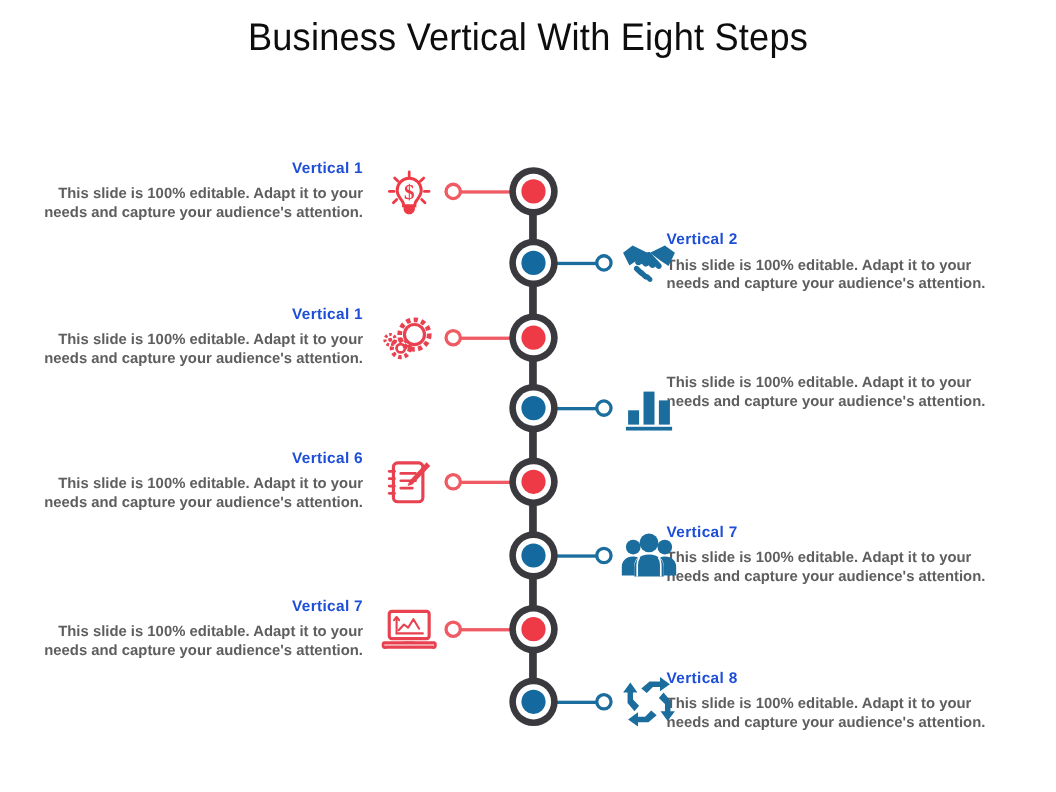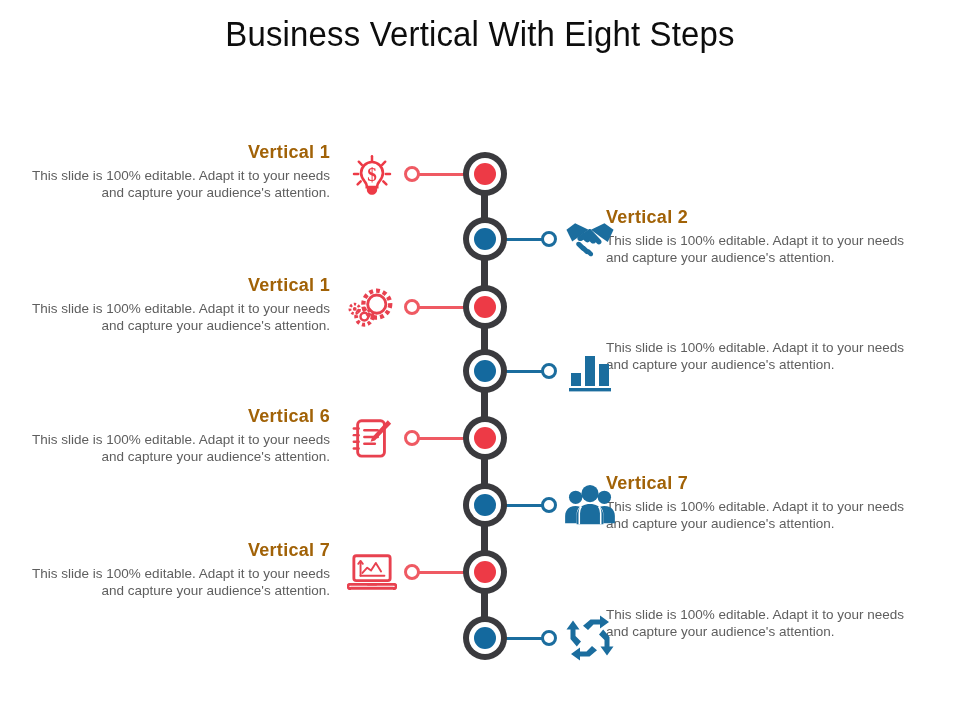--- a/index.html
+++ b/index.html
@@ -150,34 +150,35 @@
     left: 30px;
     top: -32px;
     text-align: right;
   }
   .row.right .textblock {
     left: 606px;
     top: -32px;
     text-align: left;
   }
   .step-title {
-    font-size: 18px;
+    font-size: 14px;
     font-weight: bold;
-    color: #a16207;
+    color: #1d4ed8;
     letter-spacing: 0.3px;
     margin: 0 0 5px 0;
     line-height: 20px;
     white-space: nowrap;
   }
   .row.left .step-title  { padding-right: 0px; }
   .step-desc {
     font-size: 13.5px;
     color: #5e5e5e;
     line-height: 17px;
     margin: 0;
+    font-weight: bold;
   }
 </style>
 </head>
 <body>
 
 <div id="slide">
 
   <div id="slide-title">Business Vertical With Eight Steps</div>
 
   <div id="spine"></div>
@@ -370,20 +371,21 @@
     <div class="connector"></div>
     <div class="endpoint"></div>
     <div class="node">
       <div class="inner-gap"></div>
         <div class="dot"></div>
     </div>
   </div>
 
   <div class="row right" style="top:638px">
     <div class="textblock">
+      <div class="step-title">Vertical  8</div>
       <div class="step-desc">This slide is 100% editable. Adapt it to your needs and capture your audience's attention.</div>
     </div>
     <div class="icon-box">
       <svg width="48" height="46" viewBox="0 0 48 46">
         <g fill="#1b6d9e">
           <path d="M24.5 4.5 L34 4.5 L34 0.5 L43 7 L34 13.5 L34 9.5 L27.5 9.5 L22 15 L17 10.8 Z"></path>
           <path d="M43.5 22 L43.5 31.5 L47.5 31.5 L41 40.5 L34.5 31.5 L38.5 31.5 L38.5 25 L33 19.5 L37.2 14.5 Z"></path>
           <path d="M23.5 41.5 L14 41.5 L14 45.5 L5 39 L14 32.5 L14 36.5 L20.5 36.5 L26 31 L31 35.2 Z"></path>
           <path d="M4.5 24 L4.5 14.5 L0.5 14.5 L7 5.5 L13.5 14.5 L9.5 14.5 L9.5 21 L15 26.5 L10.8 31.5 Z"></path>
         </g>

